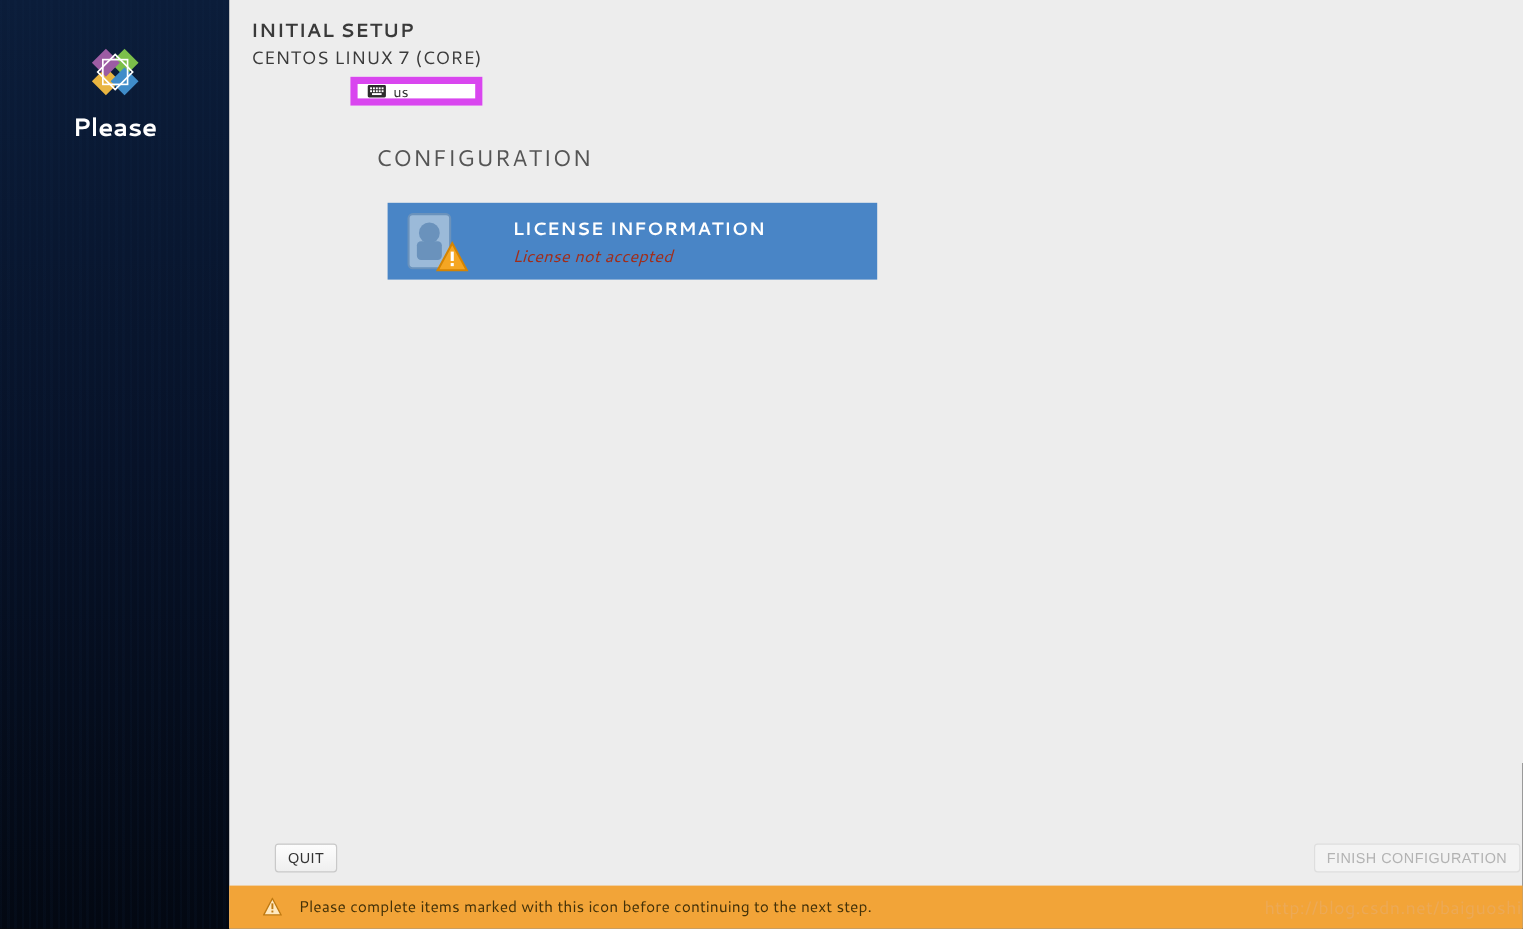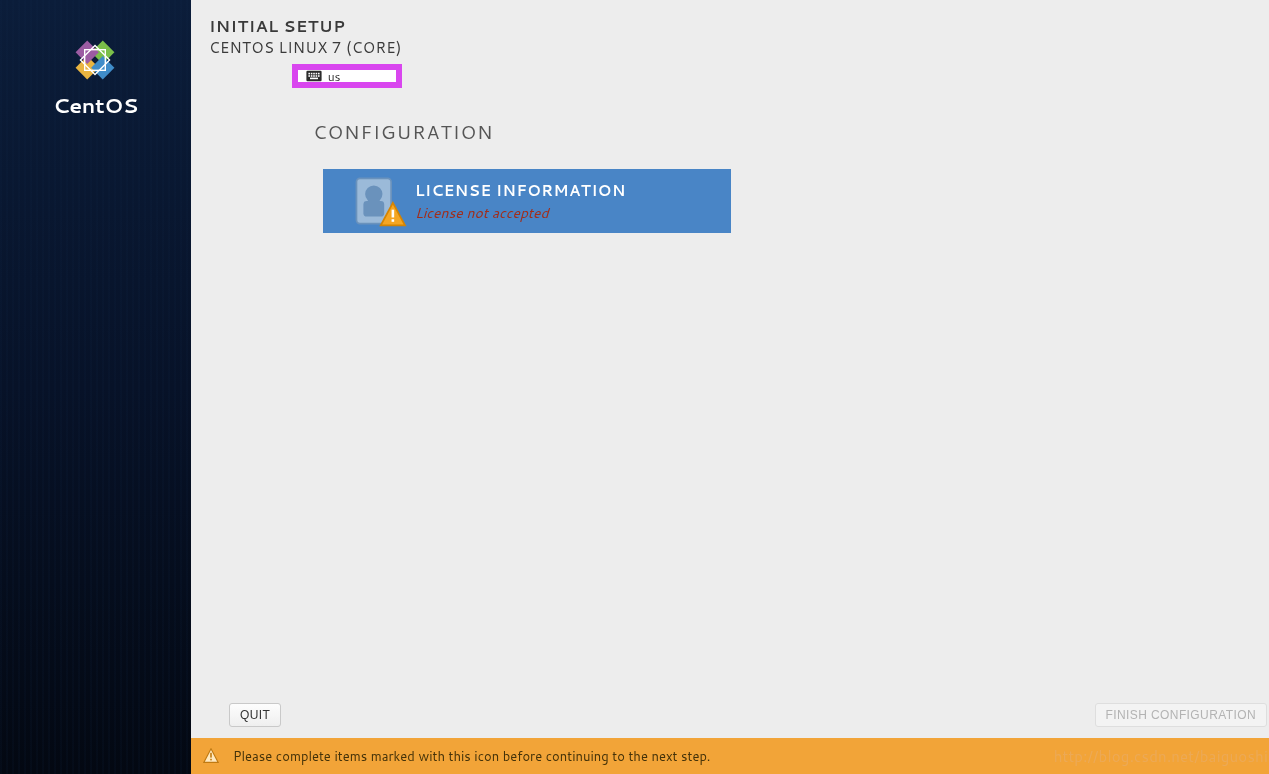--- a/index.html
+++ b/index.html
@@ -107,22 +107,22 @@
     letter-spacing: 1px;
     color: #555555;
     margin-bottom: 24px;
   }
   .spoke-card {
     width: 408px;
     height: 64px;
     background: #4985c6;
     display: flex;
     align-items: center;
-    padding: 6px 12px 6px 28px;
-    gap: 8px;
+    padding: 6px 12px 6px 12px;
+    gap: 36px;
     cursor: pointer;
     margin-left: 10px;
   }
   .spoke-icon {
     width: 56px; height: 52px; position: relative;
     flex: 0 0 56px;
   }
   .spoke-text { display:flex; flex-direction: column; gap:2px; }
   .spoke-title {
     color: #ffffff;
@@ -156,21 +156,21 @@
     color: #b3b3b3;
     background: #f3f3f3;
     border-color: #dedede;
   }
   .footer-bar {
     height: 36px;
     background: #f2a438;
     display: flex;
     align-items: center;
     gap: 14px;
-    padding: 0 12px;
+    padding: 0 28px;
     font-size: 13px;
     color: #443209;
     position: relative;
   }
   .footer-warn-icon { width: 16px; height: 16px; flex:0 0 16px; }
   .watermark {
     position: absolute;
     right: 1px;
     top: 50%;
     transform: translateY(-50%);
@@ -193,21 +193,21 @@
           <rect x="-12" y="-28" width="24" height="24" fill="#7bbf4a" transform="rotate(45)"></rect>
           <rect x="-12" y="4" width="24" height="24" fill="#e9b541" transform="rotate(45)"></rect>
           <rect x="-28" y="-12" width="24" height="24" fill="#9c5ca3" transform="rotate(45)"></rect>
           <rect x="4" y="-12" width="24" height="24" fill="#3f8cc9" transform="rotate(45)"></rect>
           <g stroke="#ffffff" stroke-width="2" fill="none">
             <rect x="-15" y="-15" width="30" height="30" transform="rotate(45)"></rect>
             <rect x="-15" y="-15" width="30" height="30"></rect>
           </g>
         </g>
       </svg>
-      <div class="brand-name">CentOS</div>
+      <div class="brand-name">Please</div>
     </div>
   </div>
 
   <div class="main">
 
     <div class="header">
       <div class="header-left-title">INITIAL SETUP</div>
       <div class="header-right">
         <div class="distro-name">CENTOS LINUX 7 (CORE)</div>
         <div class="kb-chip">

